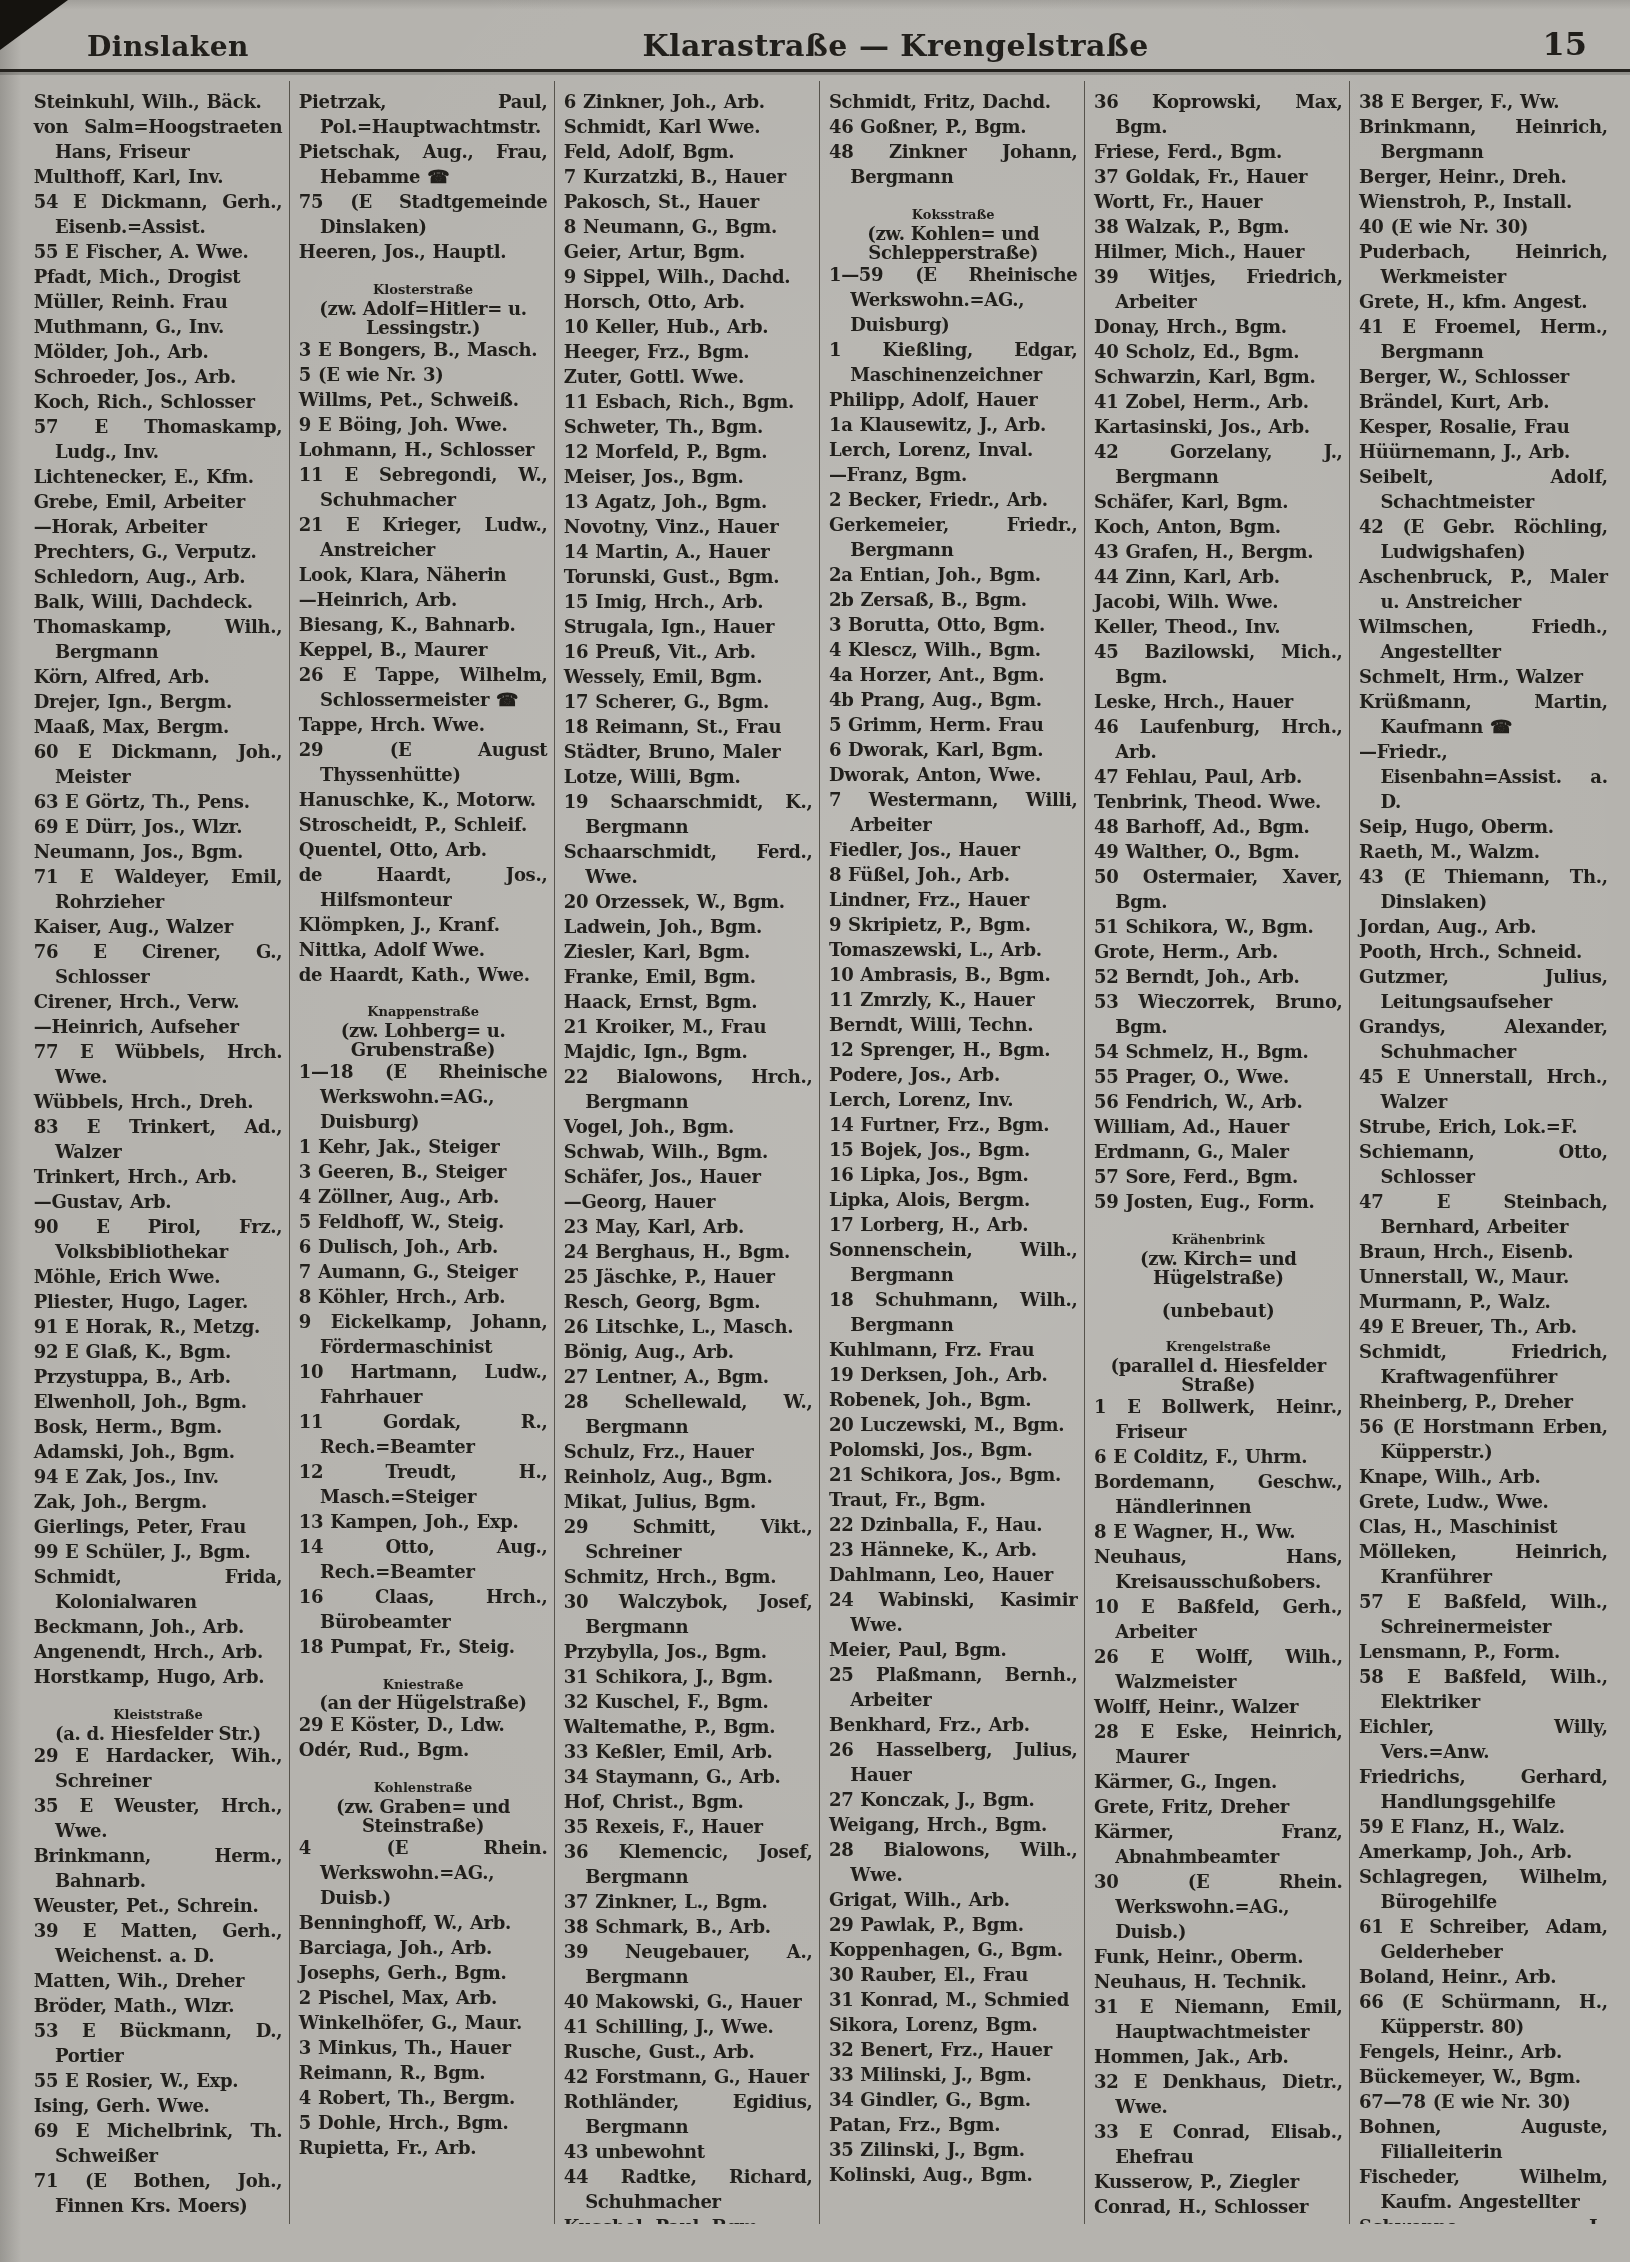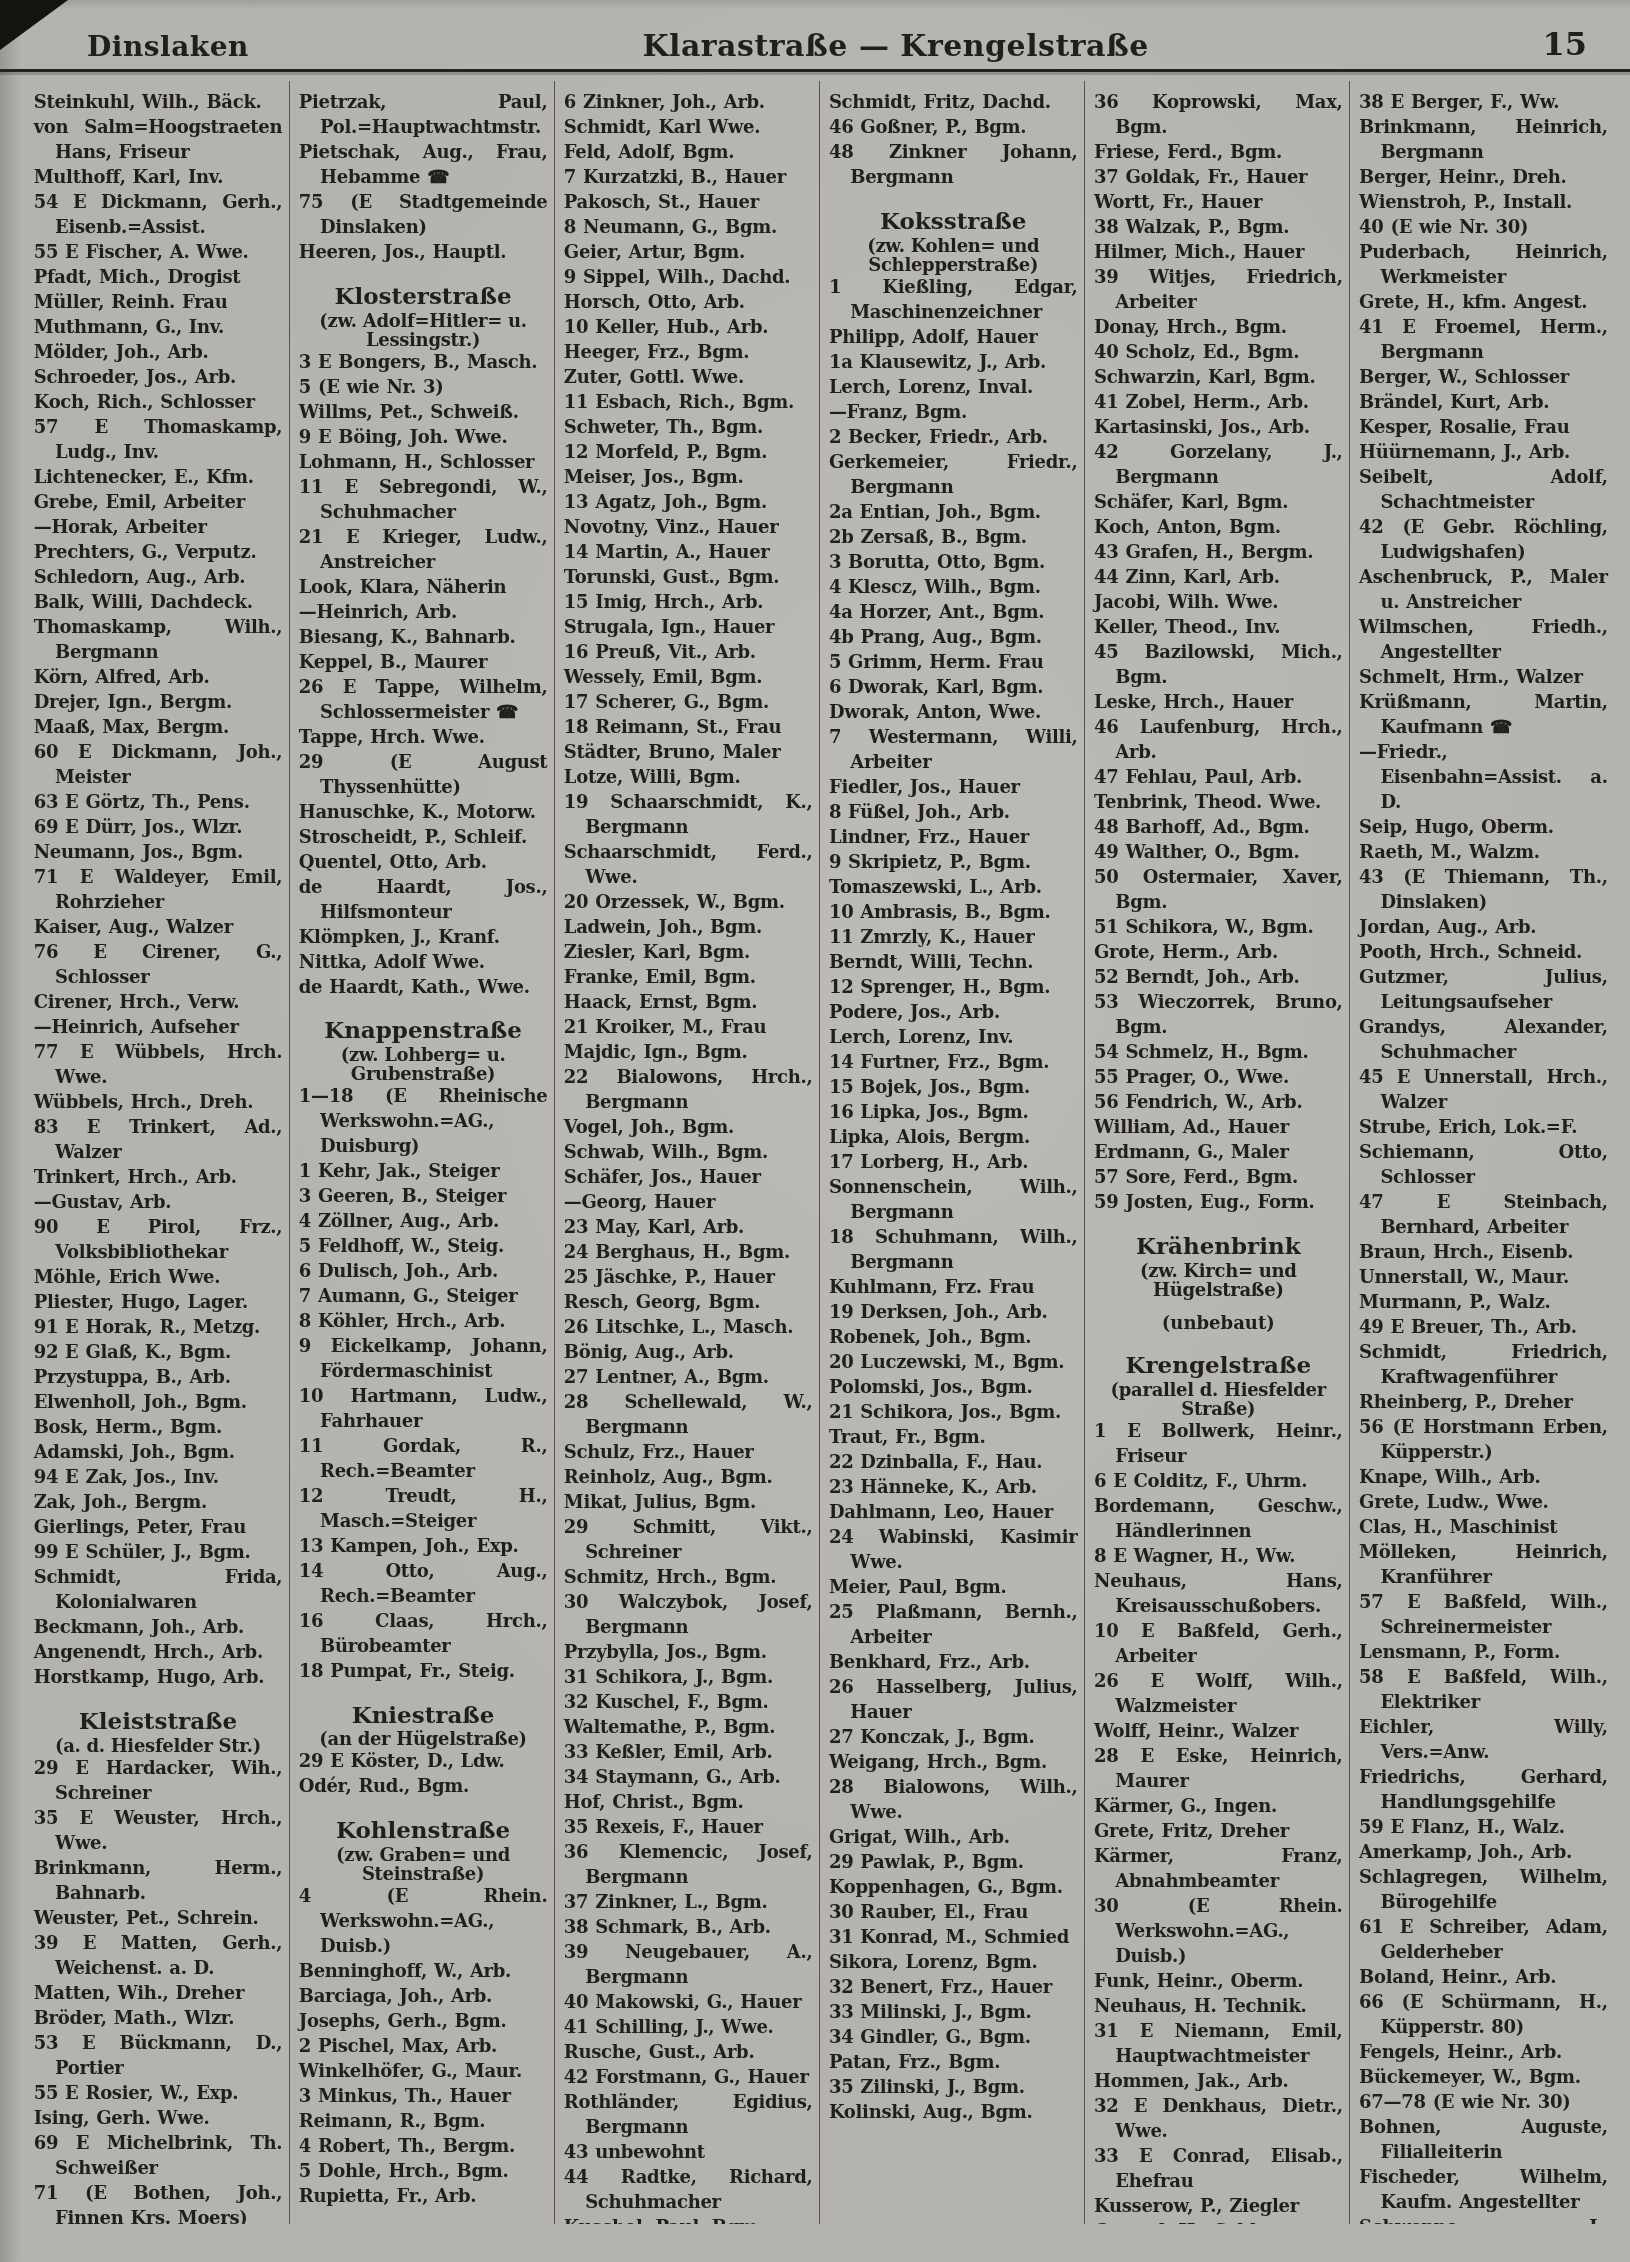--- a/index.html
+++ b/index.html
@@ -47,21 +47,21 @@
     line-height:25px;
     font-weight:700;
     letter-spacing:-0.3px;
     padding-left:21.3px;
     text-indent:-21.3px;
     text-align:justify;
     word-spacing:1px;
   }
   .street-heading{
     text-align:center;
-    font-size:23px;
+    font-size:13px;
     font-weight:800;
     margin:17.5px 0 1.9px 0;
     letter-spacing:0;
   }
   .street-sub{
     text-align:center;
     font-size:18px;
     font-weight:700;
     line-height:19px;
     letter-spacing:-0.3px;
@@ -295,20 +295,21 @@
       <div class="entry">43 unbewohnt</div>
       <div class="entry">44 Radtke, Richard, Schuhmacher</div>
       <div class="entry">Kuschel, Paul, Bgm.</div>
     </div>
     <div class="column">
       <div class="entry">Schmidt, Fritz, Dachd.</div>
       <div class="entry">46 Goßner, P., Bgm.</div>
       <div class="entry">48 Zinkner Johann, Bergmann</div>
       <div class="street-heading">Koksstraße</div>
       <div class="street-sub">(zw. Kohlen= und Schlepperstraße)</div>
+      <div class="entry">1—59 (E Rheinische Werkswohn.=AG., Duisburg)</div>
       <div class="entry">1 Kießling, Edgar, Maschinenzeichner</div>
       <div class="entry">Philipp, Adolf, Hauer</div>
       <div class="entry">1a Klausewitz, J., Arb.</div>
       <div class="entry">Lerch, Lorenz, Inval.</div>
       <div class="entry">—Franz, Bgm.</div>
       <div class="entry">2 Becker, Friedr., Arb.</div>
       <div class="entry">Gerkemeier, Friedr., Bergmann</div>
       <div class="entry">2a Entian, Joh., Bgm.</div>
       <div class="entry">2b Zersaß, B., Bgm.</div>
       <div class="entry">3 Borutta, Otto, Bgm.</div>

